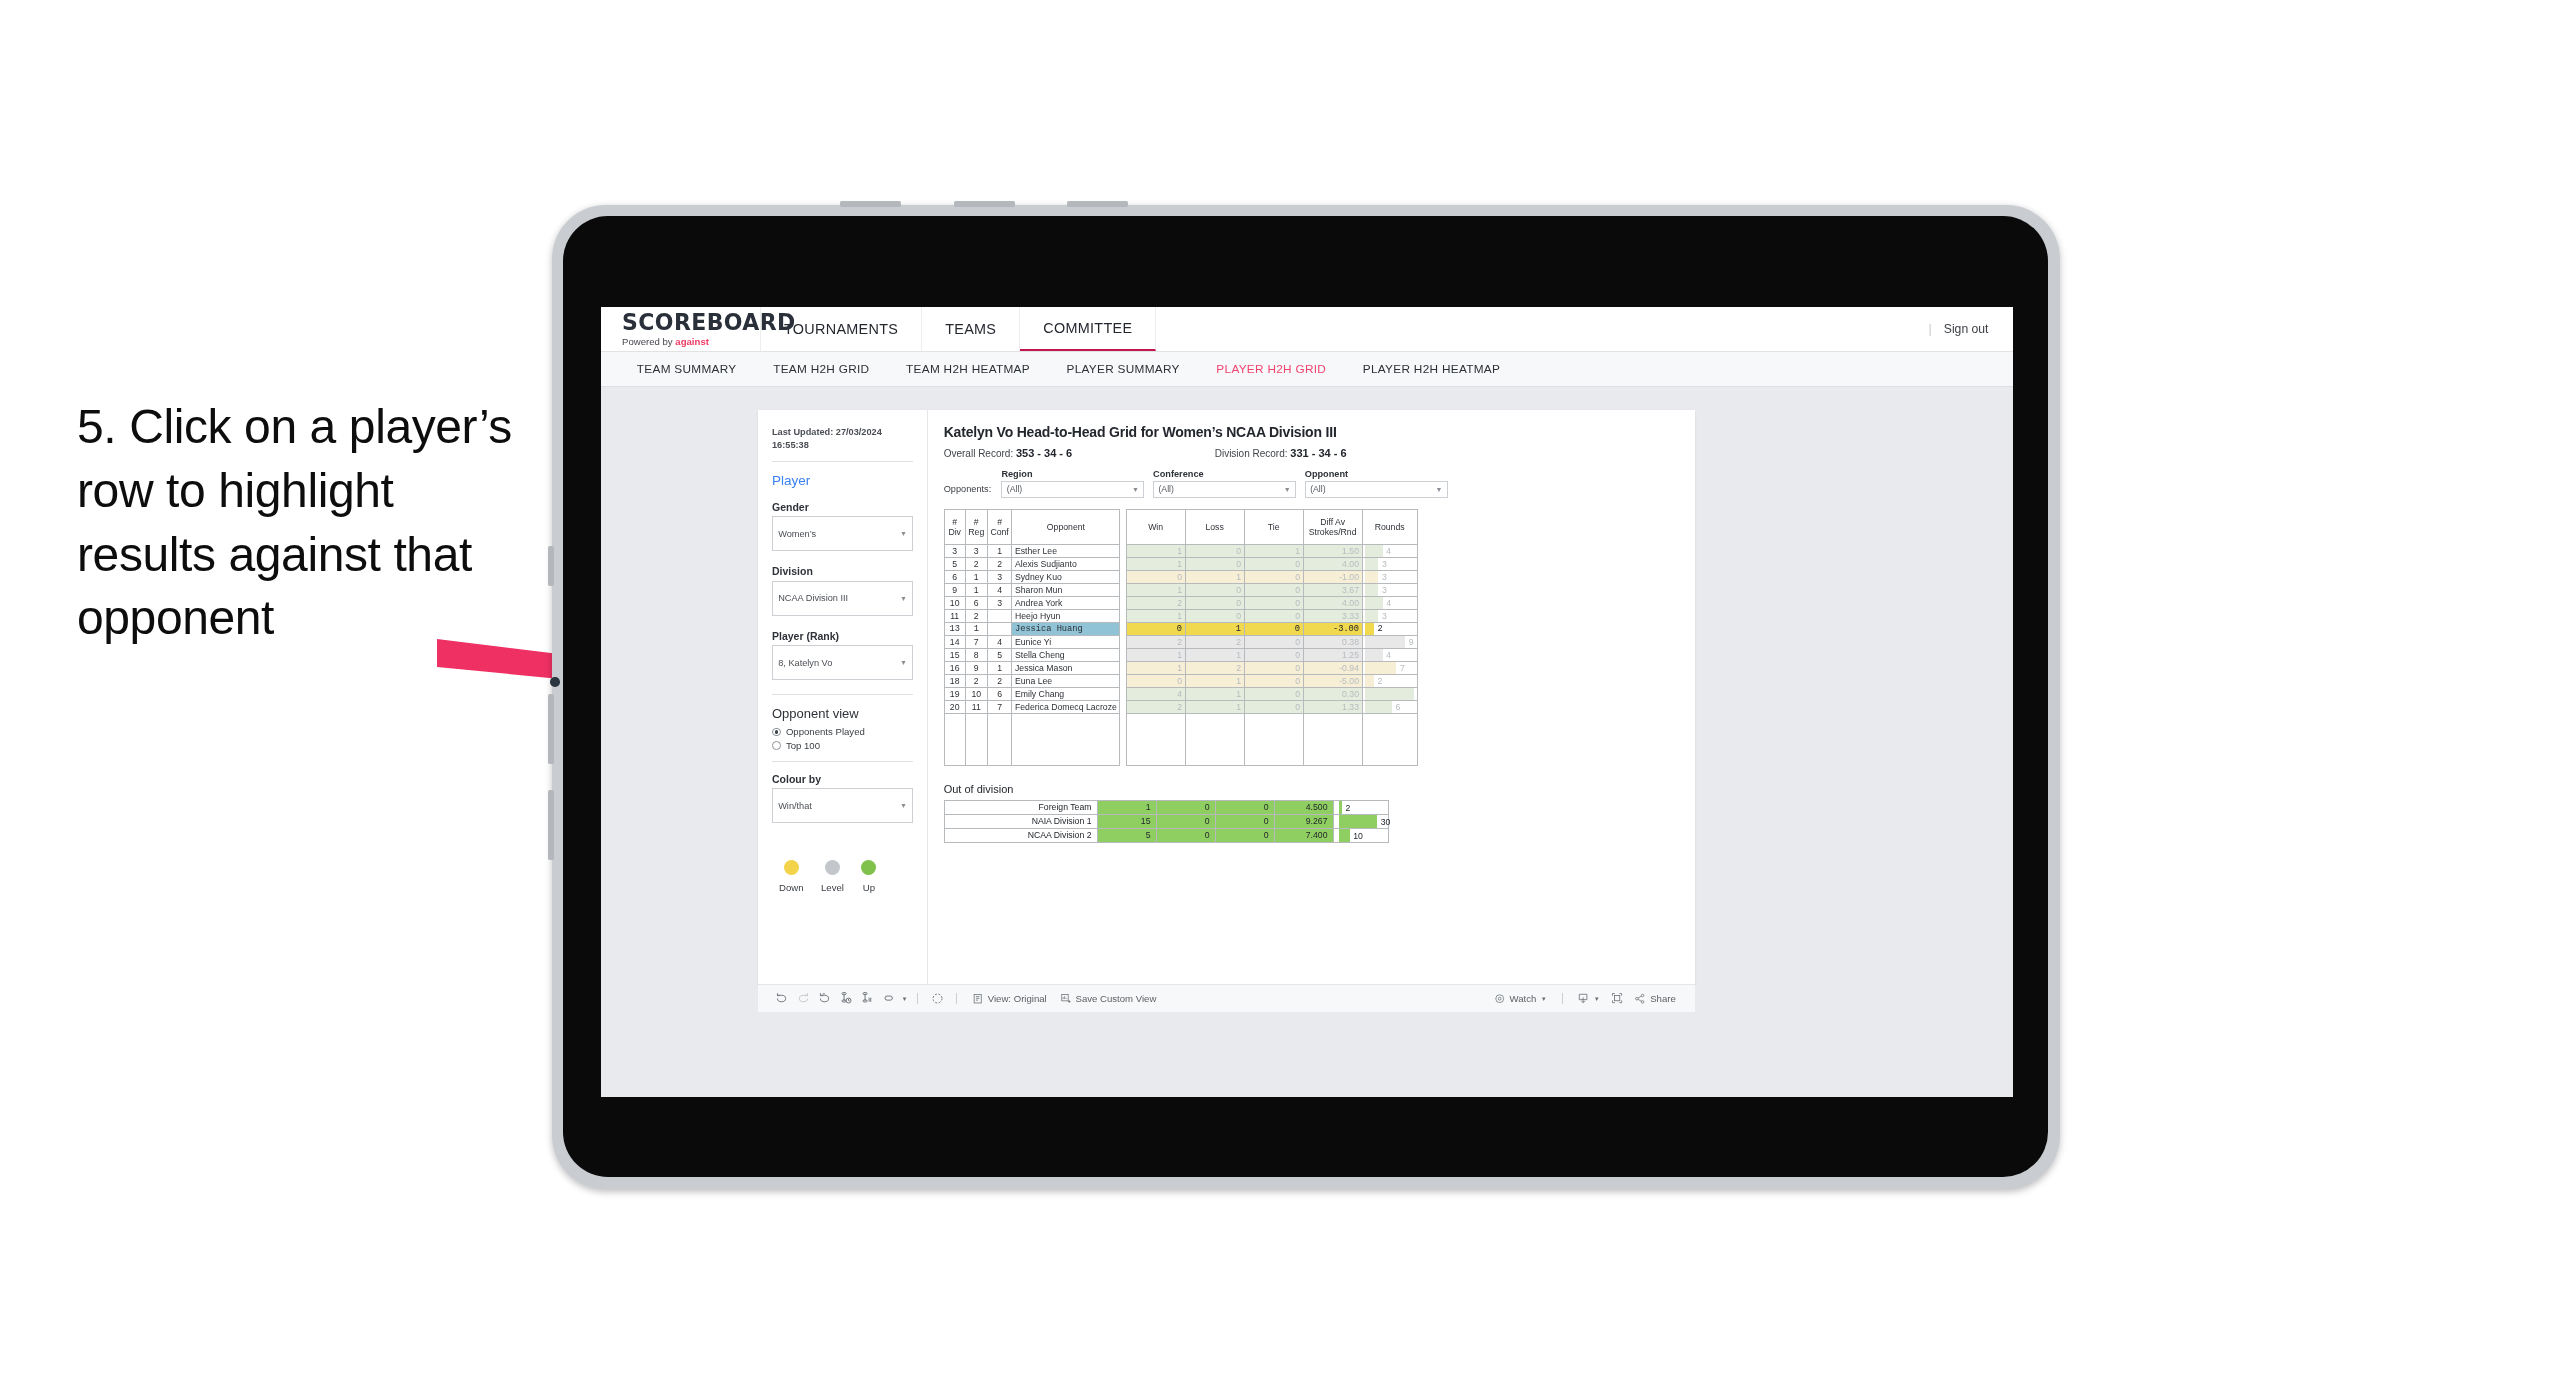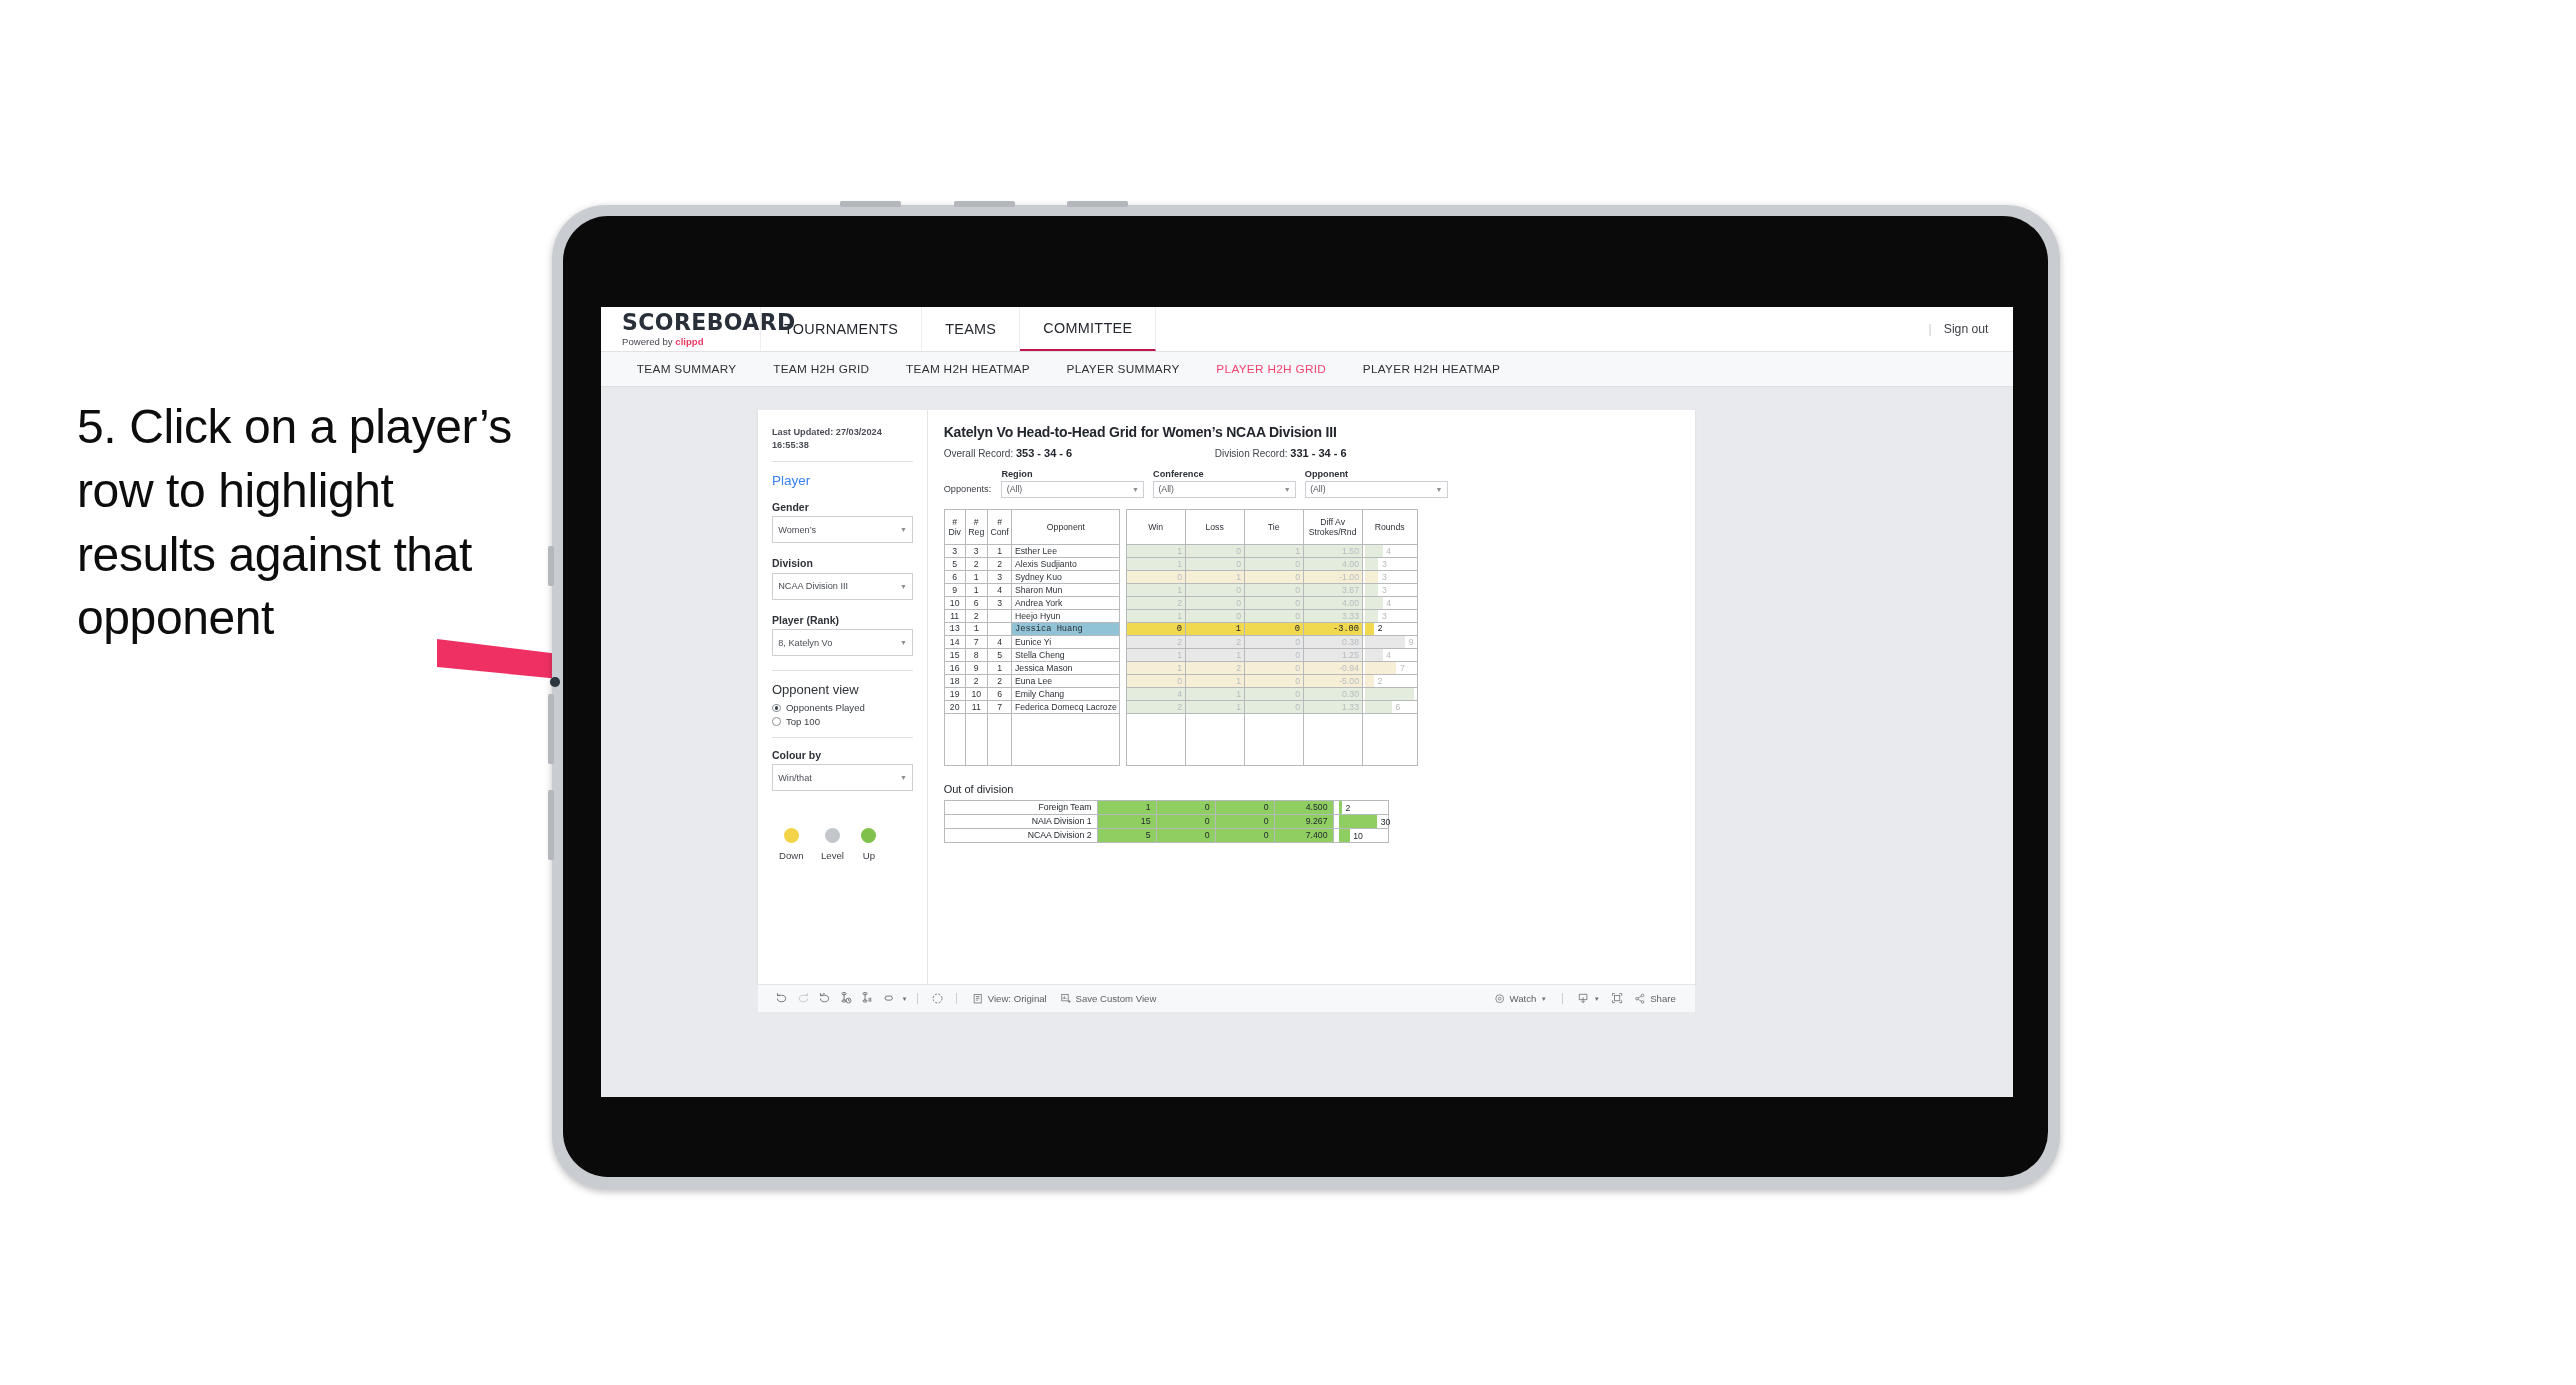--- a/index.html
+++ b/index.html
@@ -121,21 +121,21 @@
   #sidebar {
     width: 170px; padding: 15.7px 14px 0 14px;
     border-right: 0.9px solid #e6e6e6;
     position: relative;
   }
   .last-updated { font-size: 9.2px; color: #4b4f55; line-height: 1.4; font-weight: 600; }
   .side-hr { height:0.9px; background:#e0e0e0; margin:9.6px 0 11.4px 0; }
   .side-h1 { font-size: 13.5px; color: #3b82f6; margin-bottom: 12.2px; }
   .side-label { font-size: 10.5px; color: #2e3238; font-weight: 600; margin-bottom: 3.5px; }
   .side-select {
-    height: 27px; border: 0.9px solid #ccd0d4; background: #fff;
+    height: 35px; border: 0.9px solid #ccd0d4; background: #fff;
     font-size: 9.2px; color: #4a4e54;
     display: flex; align-items: center; padding: 0 5.2px;
     justify-content: space-between; cursor: pointer; margin-bottom: 14px;
   }
   .caret { font-size: 7px; color: #8a8f95; }
   .side-h2 { font-size: 13px; color: #2e3238; margin-bottom: 5.2px; }
   .radio-row { display: flex; align-items: center; gap: 5.2px; margin-bottom: 2.6px; cursor: pointer; }
   .radio {
     width: 8.7px; height: 8.7px; border: 0.9px solid #8d9298;
     border-radius: 50%; position: relative; background: #fff; flex: none;
@@ -229,21 +229,21 @@
   <div class="bezel-btn" id="btn-left3"></div>
   <div id="camera"></div>
   <div id="tablet-inner"></div>
 </div>
 
 <div id="viewport">
 
   <div id="topnav">
     <div class="logo-block">
       <div class="logo-main">SCOREBOARD</div>
-      <div class="logo-sub"><span>Powered by </span><span class="brand">clippd</span></div>
+      <div class="logo-sub"><span>Powered by </span><span class="brand">against</span></div>
     </div>
     <div class="topnav-item">TOURNAMENTS</div>
     <div class="topnav-item">TEAMS</div>
     <div class="topnav-item active">COMMITTEE</div>
     <div id="topnav-right">
       <span class="divider-v">|</span>
       <span>Sign out</span>
     </div>
   </div>
 

